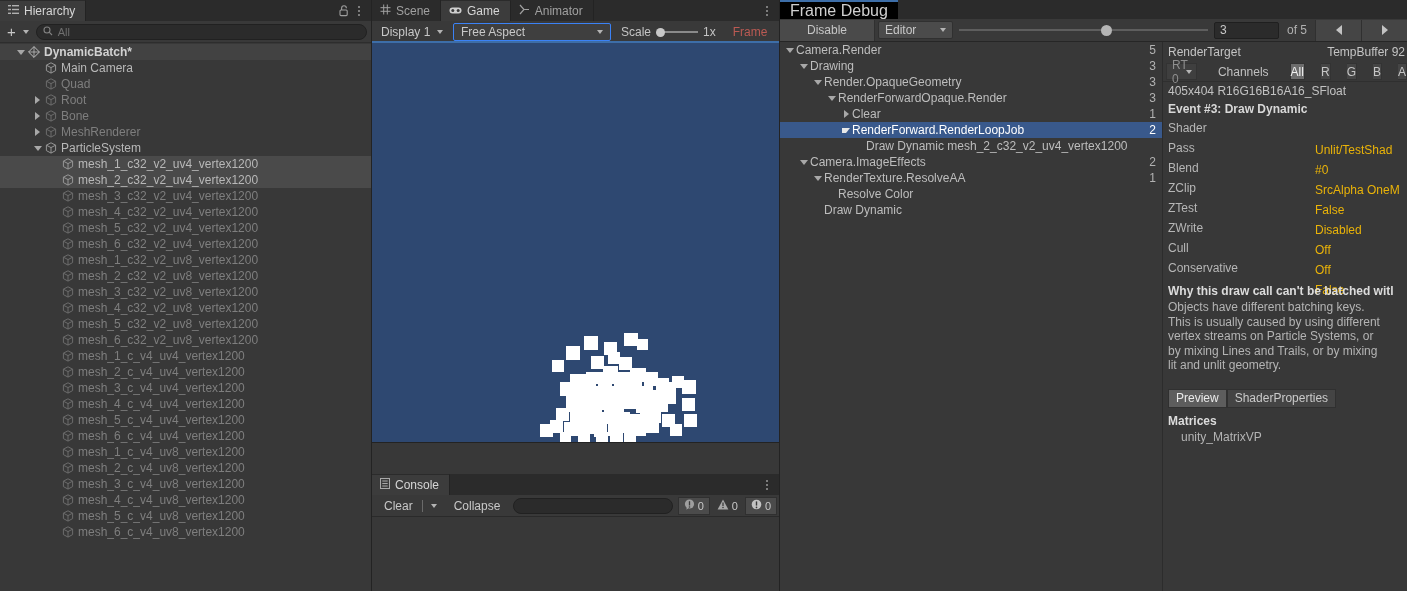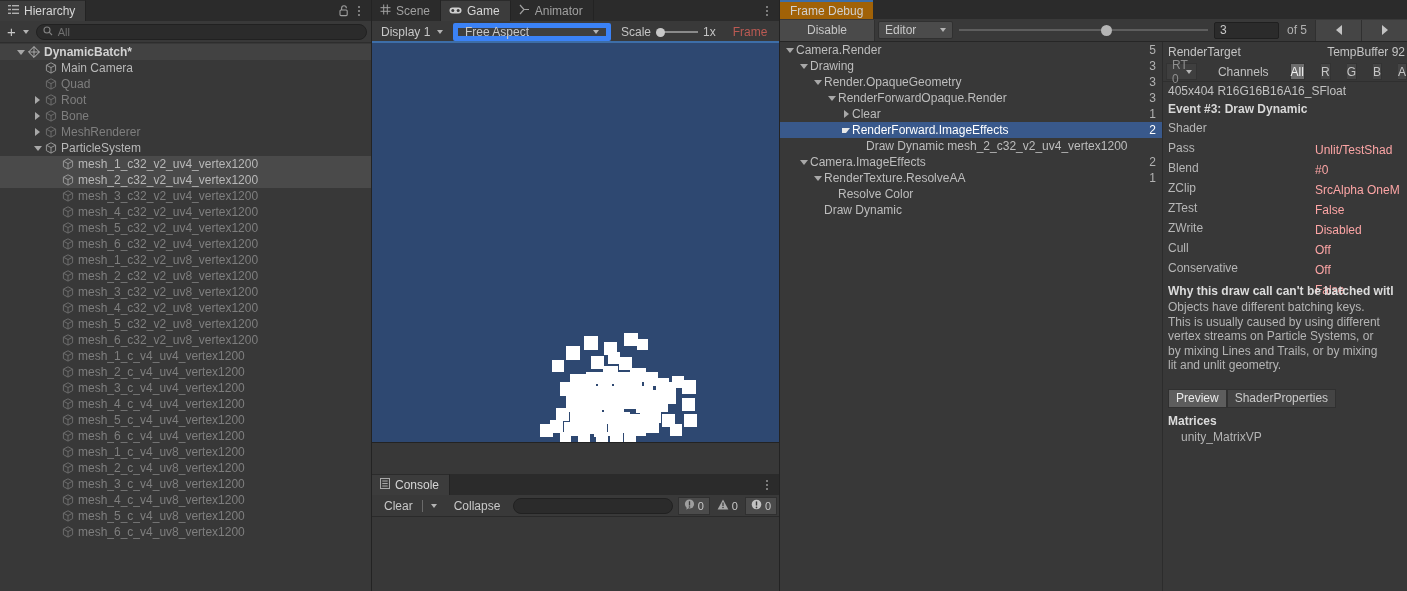--- a/index.html
+++ b/index.html
@@ -32,21 +32,21 @@
   }
   .kebab i { display:block; width:2px; height:2px; background:#9a9a9a; border-radius:50%; }
   .lockicon { width:14px; height:21px; display:flex; align-items:center; justify-content:center; }
 
   .toolbar {
     height:22px; background:#393939; display:flex; align-items:center;
     border-bottom:1px solid #262626;
   }
   .tbtn {
     height:18px; display:flex; align-items:center; padding:0 7px;
-    background:#4b4b4b; border:5px solid #3b82f6; border-radius:2px;
+    background:#4b4b4b; border:1px solid #3b82f6; border-radius:2px;
     color:#c8c8c8; font-size:12px; margin:0 1px;
   }
   .tbtn.flat { background:transparent; border:1px solid transparent; }
   .caret { width:0;height:0;border-left:3.5px solid transparent;border-right:3.5px solid transparent;border-top:4px solid #b4b4b4; margin-left:5px;}
 
   
   #hierarchy { left:0; top:0; width:371px; height:591px; background:#383838; }
   #hier-search {
     height:22px; background:#393939; display:flex; align-items:center;
     padding:0 4px; gap:4px; border-bottom:1px solid #2d2d2d;
@@ -86,21 +86,21 @@
   }
   .cfield { flex:1; height:16px; background:#2b2b2b; border:1px solid #212121; border-radius:8px; margin:0 4px; }
   .cbadge { display:flex; align-items:center; gap:3px; padding:0 5px; height:18px; background:#4b4b4b; border:1px solid #303030; color:#c8c8c8; font-size:11px; margin-left:1px;}
   .console-body { position:absolute; left:0; right:0; top:43px; bottom:0; background:#383838; }
 
   
   #framedebug { left:780px; top:0; width:627px; height:591px; background:#383838; }
   #fd-tabbar { height:19px; background:#2b2b2b; display:flex; }
   #fd-tab {
     padding:0 10px; display:flex; align-items:center; height:19px;
-    background:#a16207; color:#d0d0d0; font-size:12px; border-top:2px solid #3d6ea8;
+    background:#000000; color:#d0d0d0; font-size:16px; border-top:2px solid #3d6ea8;
   }
   #fd-toolbar { height:23px; background:#393939; display:flex; align-items:center; border-bottom:1px solid #262626; }
   #fd-disable {
     width:95px; height:21px; background:#4a4a4a; display:flex; align-items:center;
     justify-content:center; color:#c6c6c6; font-size:12px; border-right:1px solid #303030;
   }
   #fd-editor { width:75px; height:18px; background:#4b4b4b; border:1px solid #303030; border-radius:2px;
     display:flex; align-items:center; padding:0 6px; color:#c8c8c8; margin-left:3px; }
   .slider { flex:1; height:18px; display:flex; align-items:center; position:relative; margin:0 6px; }
   .slider .track { position:absolute; left:0; right:0; height:2px; background:#5e5e5e; }
@@ -132,21 +132,21 @@
     padding:0 5px; color:#8e8e8e; position:relative; }
   .rtsel .caret { position:absolute; right:4px; }
   .chlabel { padding:0 5px; color:#c0c0c0; }
   .chbtn { width:26px; height:17px; background:#454545; border:1px solid #333; border-left:none;
     display:flex; align-items:center; justify-content:center; color:#c6c6c6; font-size:12px; }
   .chbtn.on { background:#6d6d6d; color:#f0f0f0; }
   .insp-line { padding:2px 0 2px 5px; font-size:12px; color:#c2c2c2; white-space:nowrap; }
   .insp-line.bold { font-weight:bold; color:#d8d8d8; }
   .kvrow { height:20px; display:flex; align-items:center; font-size:12px; white-space:nowrap;}
   .kvrow .k { width:152px; padding-left:5px; color:#b6b6b6;}
-  .kvrow .v { color:#fca5a5;margin-top:44px;}
+  .kvrow .v { color:#eab308;margin-top:44px;}
   .whybox { padding:6px 4px 0 5px; }
   .whytitle { font-weight:bold; color:#dcdcdc; font-size:12px; white-space:nowrap; }
   .whytext { color:#b4b4b4; font-size:12px; line-height:14.6px; padding-top:2px; }
   .segbar { display:flex; margin:16px 0 0 5px; }
   .seg { height:19px; background:#444; border:1px solid #303030; display:flex; align-items:center;
     padding:0 7px; color:#cacaca; font-size:12px; }
   .seg.on { background:#5d5d5d; color:#eaeaea; }
   .mat-title { font-weight:bold; color:#dcdcdc; padding:6px 0 0 5px; font-size:12px;}
   .mat-item { color:#b4b4b4; padding:2px 8px 0 18px; font-size:12px;}
 
@@ -825,21 +825,21 @@
               <span class="tri-r"></span>
             </span>
             <span class="flabel">Clear</span>
             <span class="fcount">1</span>
           </div>
           <div class="frow sel">
             <span style="width: 60px; flex: 0 0 60px;"></span>
             <span class="ftw">
               <span class="tri-d" style="border-top-color: rgb(232, 232, 232); border-left-color: rgb(232, 232, 232);"></span>
             </span>
-            <span class="flabel">RenderForward.ImageEffects</span>
+            <span class="flabel">RenderForward.RenderLoopJob</span>
             <span class="fcount">2</span>
           </div>
           <div class="frow">
             <span style="width: 74px; flex: 0 0 74px;"></span>
             <span class="ftw"></span>
             <span class="flabel">Draw Dynamic mesh_2_c32_v2_uv4_vertex1200</span>
           </div>
           <div class="frow">
             <span style="width: 18px; flex: 0 0 18px;"></span>
             <span class="ftw">

